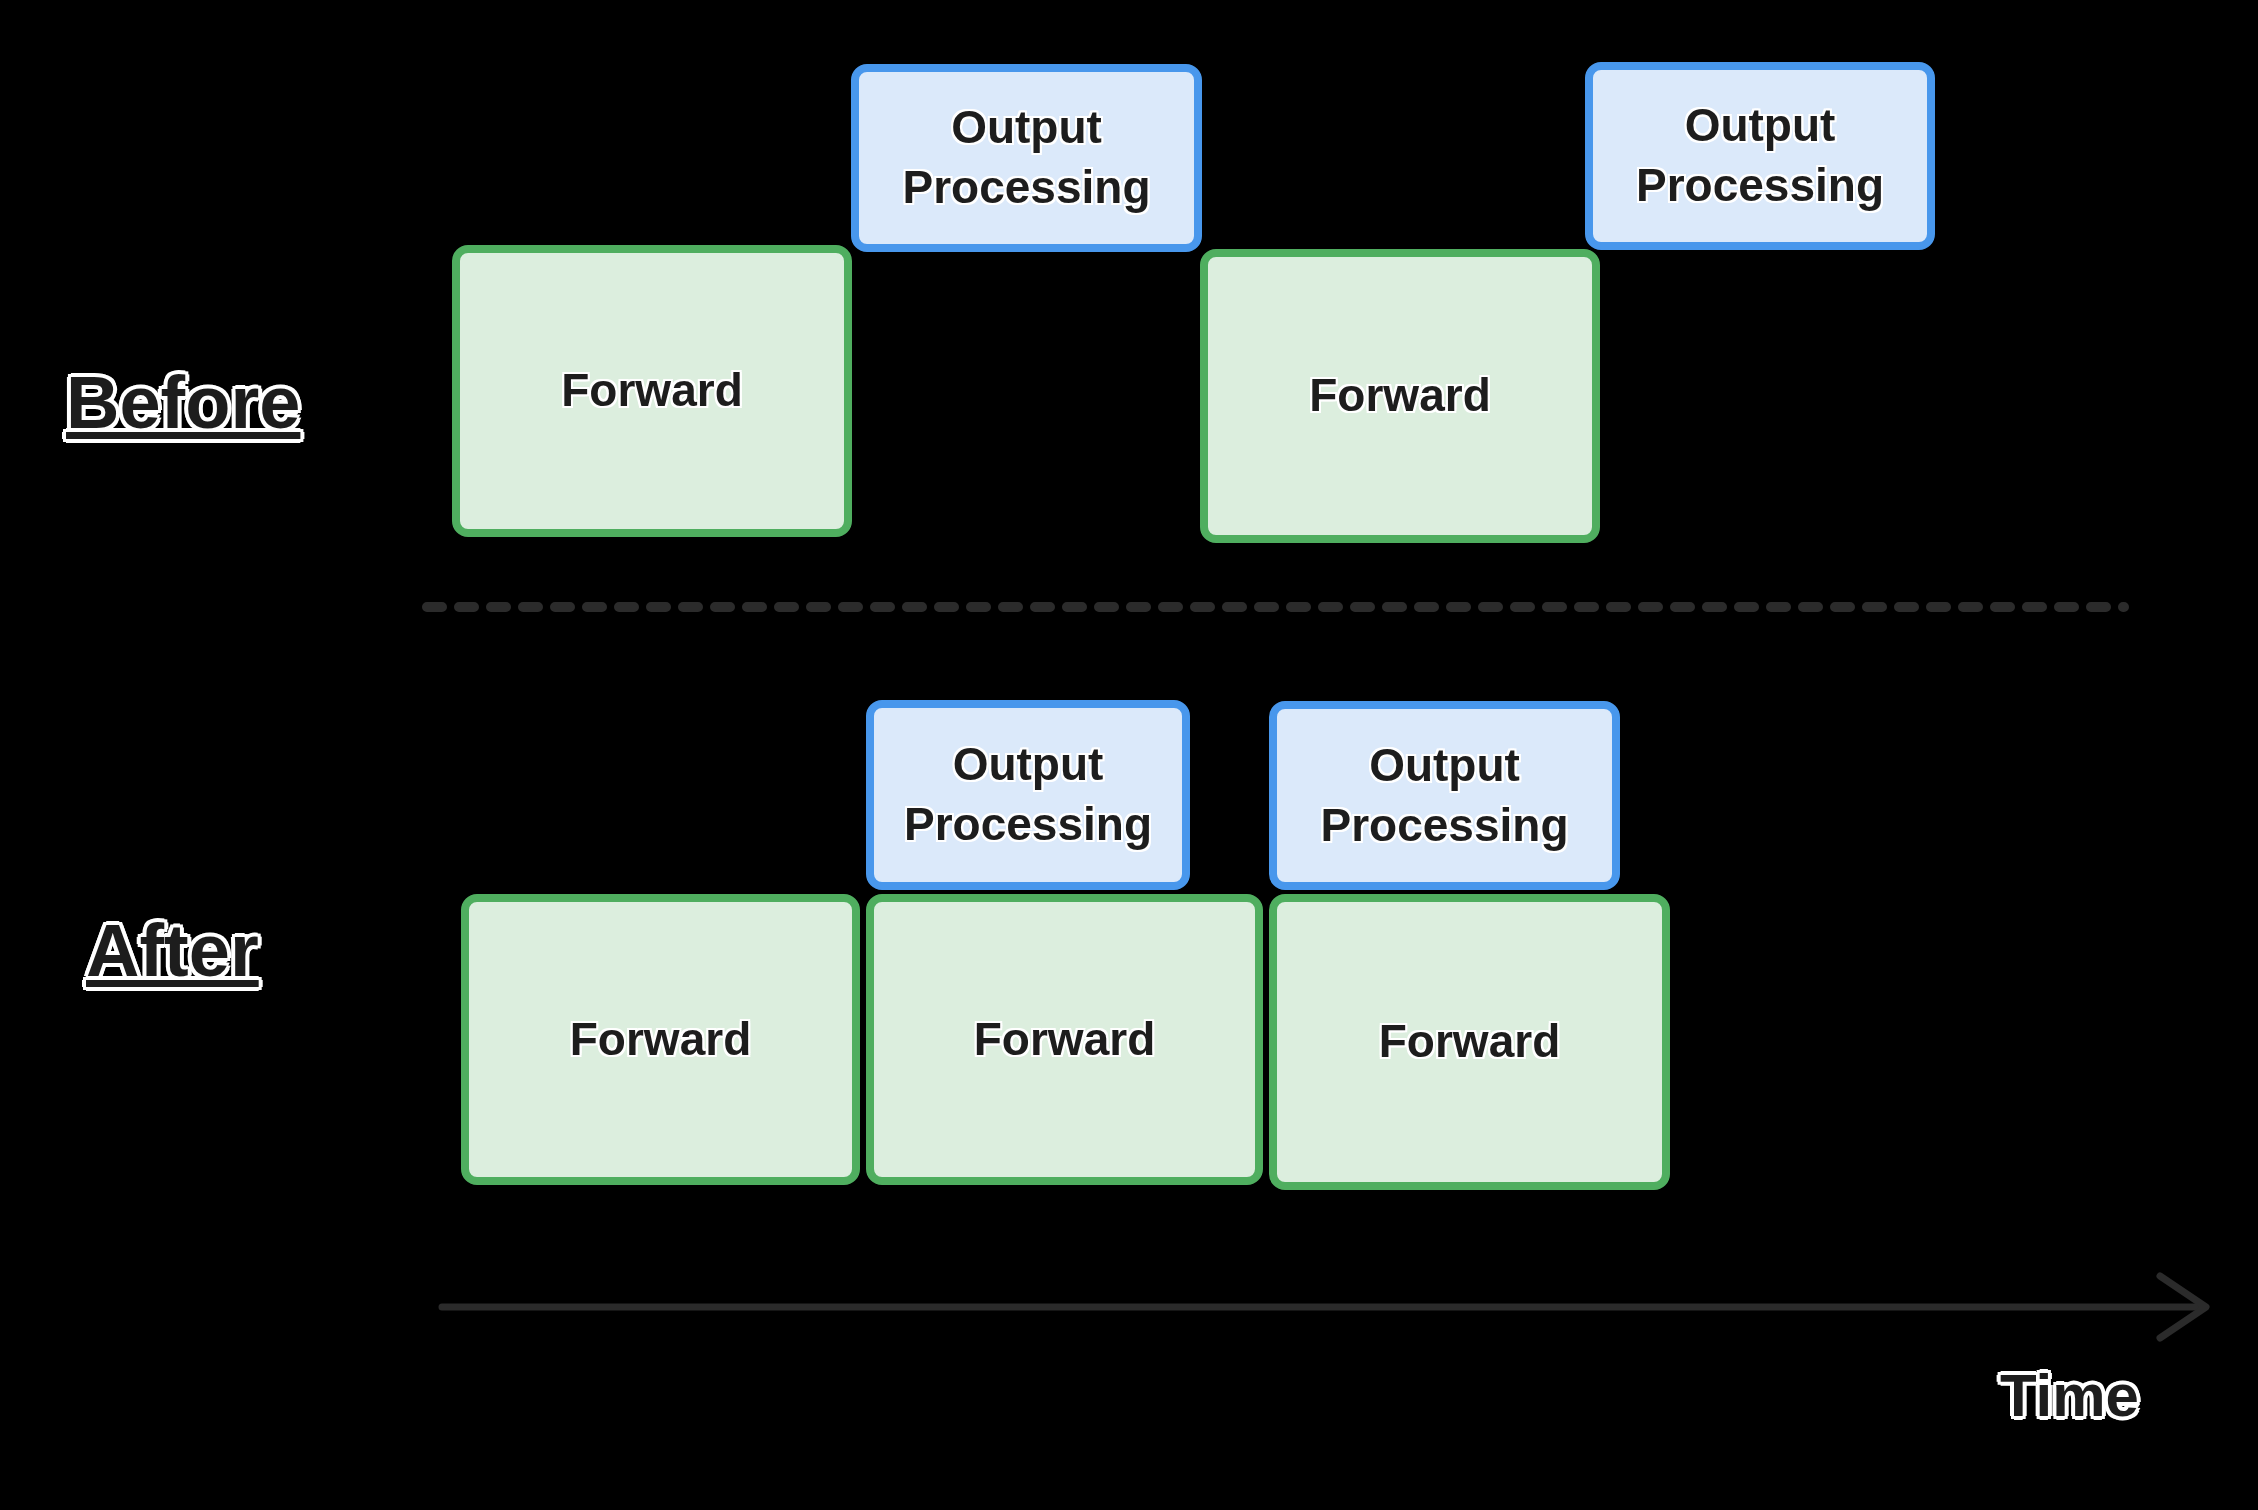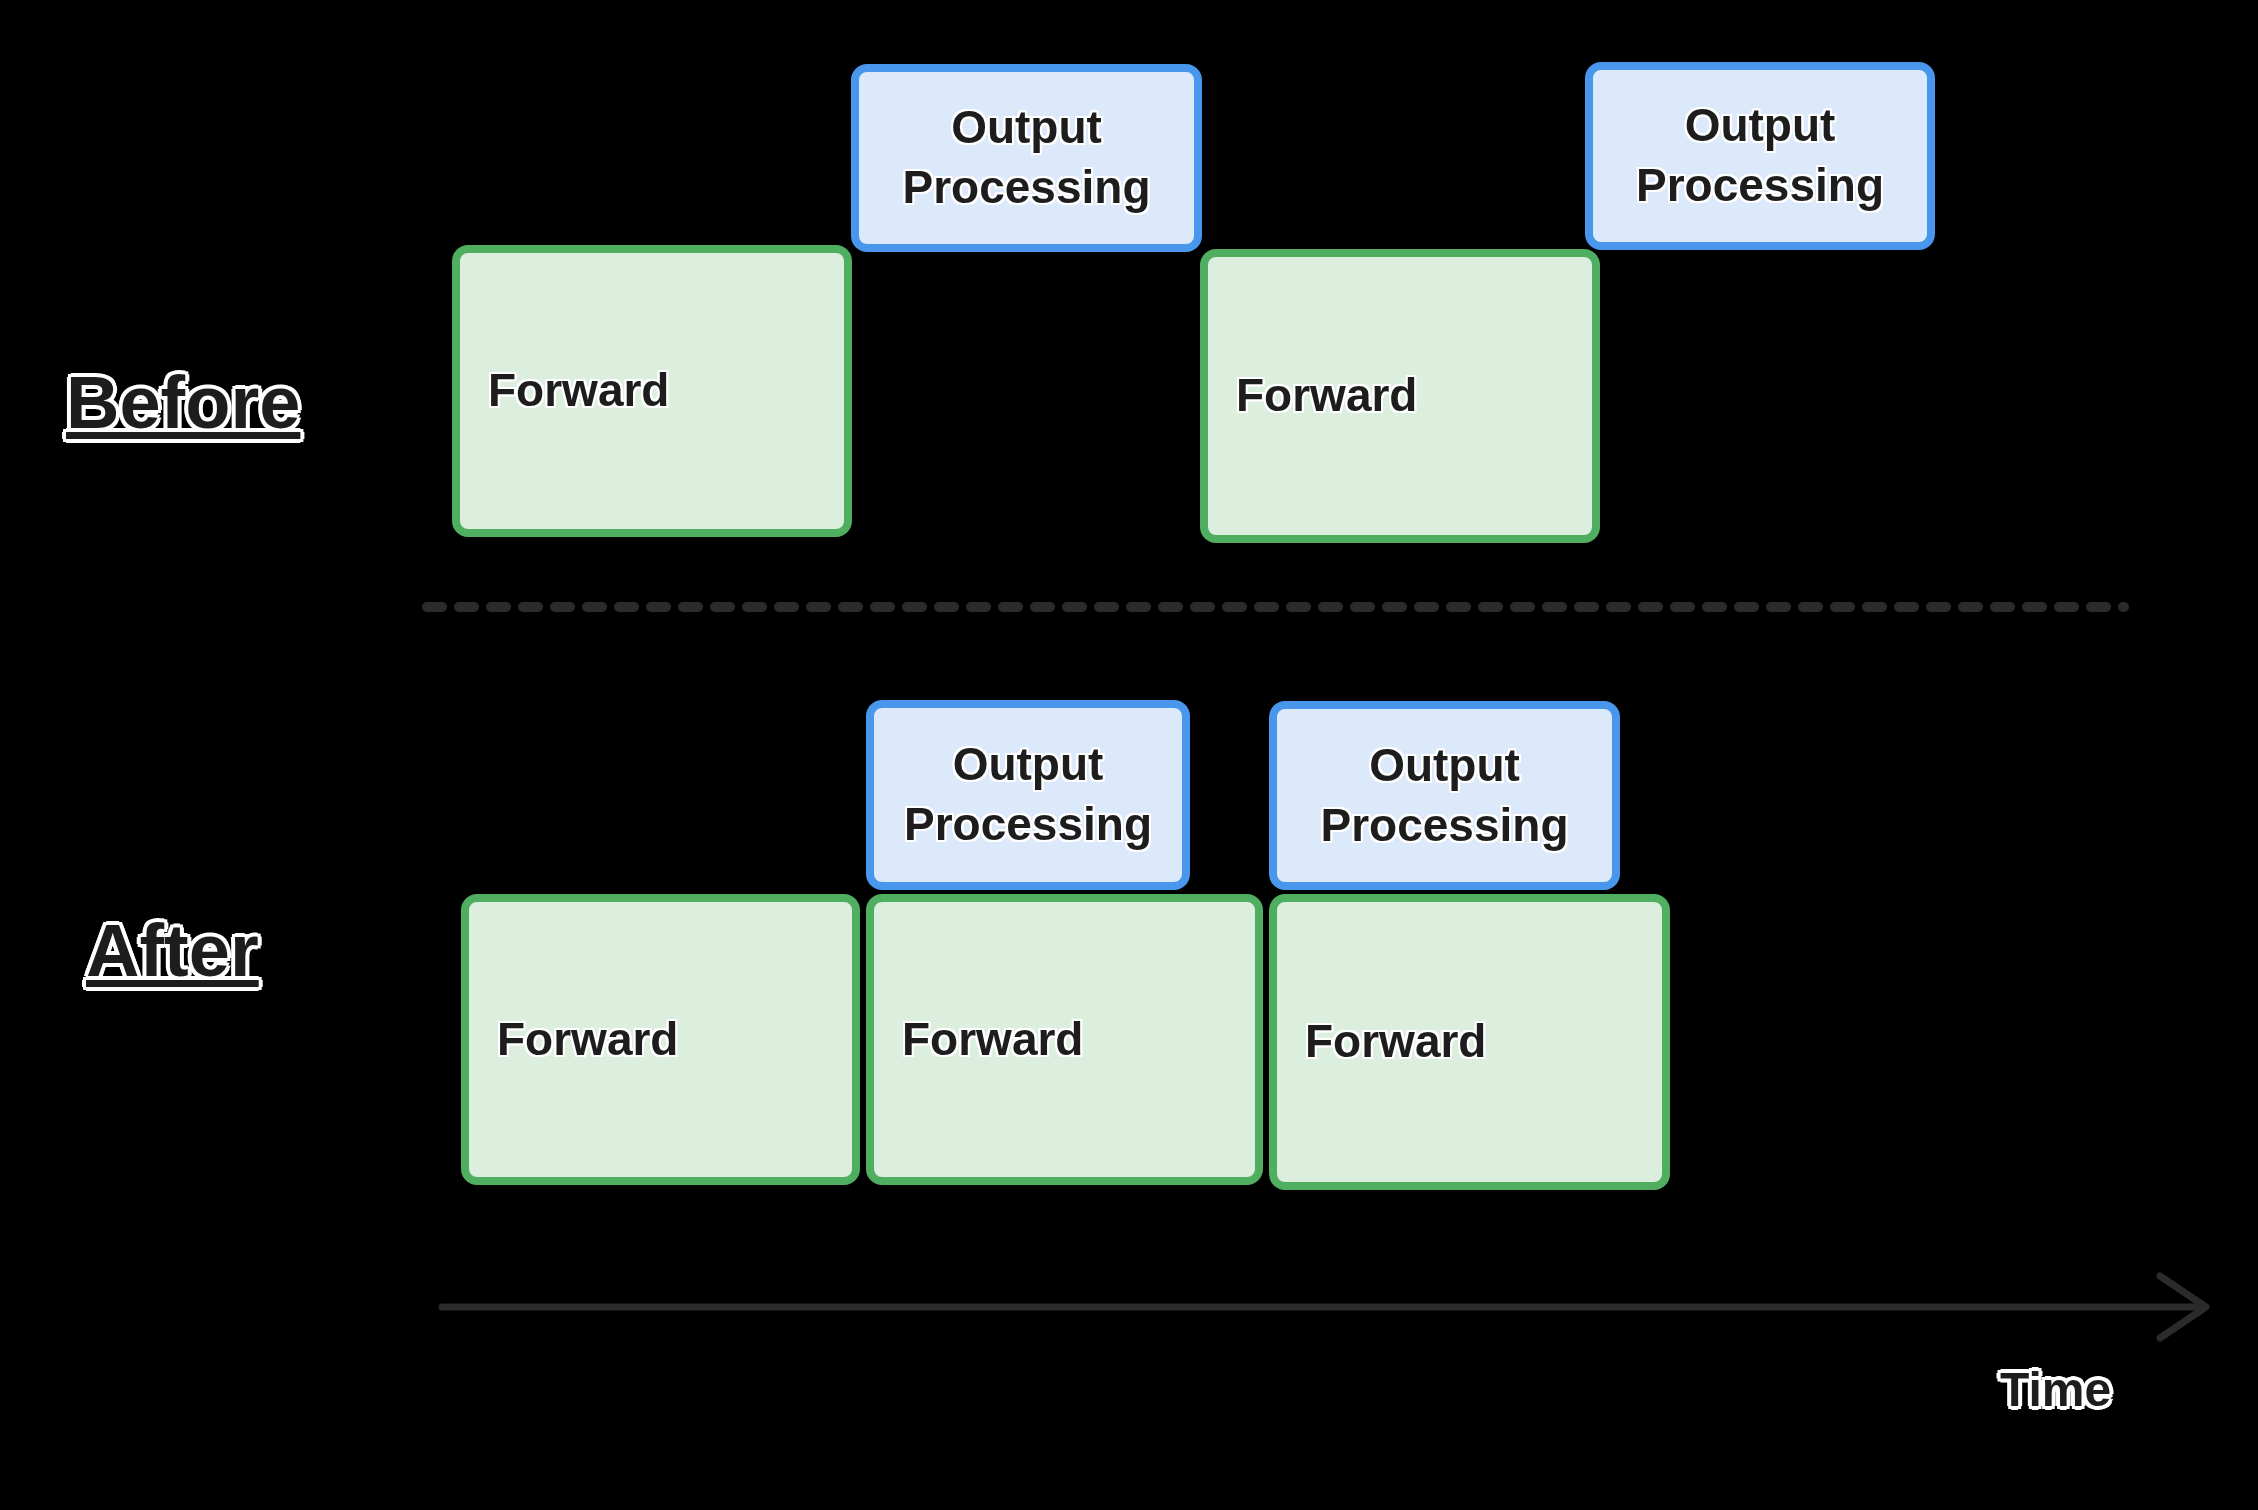--- a/index.html
+++ b/index.html
@@ -22,21 +22,21 @@
       -3px -3px 0 #fff, 3px -3px 0 #fff, -3px 3px 0 #fff, 3px 3px 0 #fff,
       -4px 0 0 #fff, 4px 0 0 #fff, 0 -4px 0 #fff, 0 4px 0 #fff;
     text-decoration: underline;
   }
   .box {
     position: absolute;
     box-sizing: border-box;
     border-radius: 16px;
     display: flex;
     align-items: center;
-    justify-content: flex-start;
+    justify-content: center;
     text-align: center;
     padding: 16px 28px;
   }
   .box.forward {
     background: var(--green-fill, #dceede);
     border: 8px solid var(--green-border, #4fae5f);
   }
   .box.output {
     background: var(--blue-fill, #dbe9fa);
     border: 8px solid var(--blue-border, #4897ec);
@@ -53,21 +53,21 @@
   .overlay-svg {
     position: absolute;
     left: 0; top: 0;
     width: 2258px; height: 1510px;
     pointer-events: none;
   }
   .time-label {
     position: absolute;
     left: 2000px;
     top: 1366px;
-    font-size: 48px;
+    font-size: 60px;
     font-weight: bold;
     line-height: 1;
     color: var(--text-dark, #1d1d1d);
     white-space: nowrap;
     text-shadow:
       -3px -3px 0 #fff, 3px -3px 0 #fff, -3px 3px 0 #fff, 3px 3px 0 #fff,
       -4px 0 0 #fff, 4px 0 0 #fff, 0 -4px 0 #fff, 0 4px 0 #fff;
   }
 </style>
 </head>

